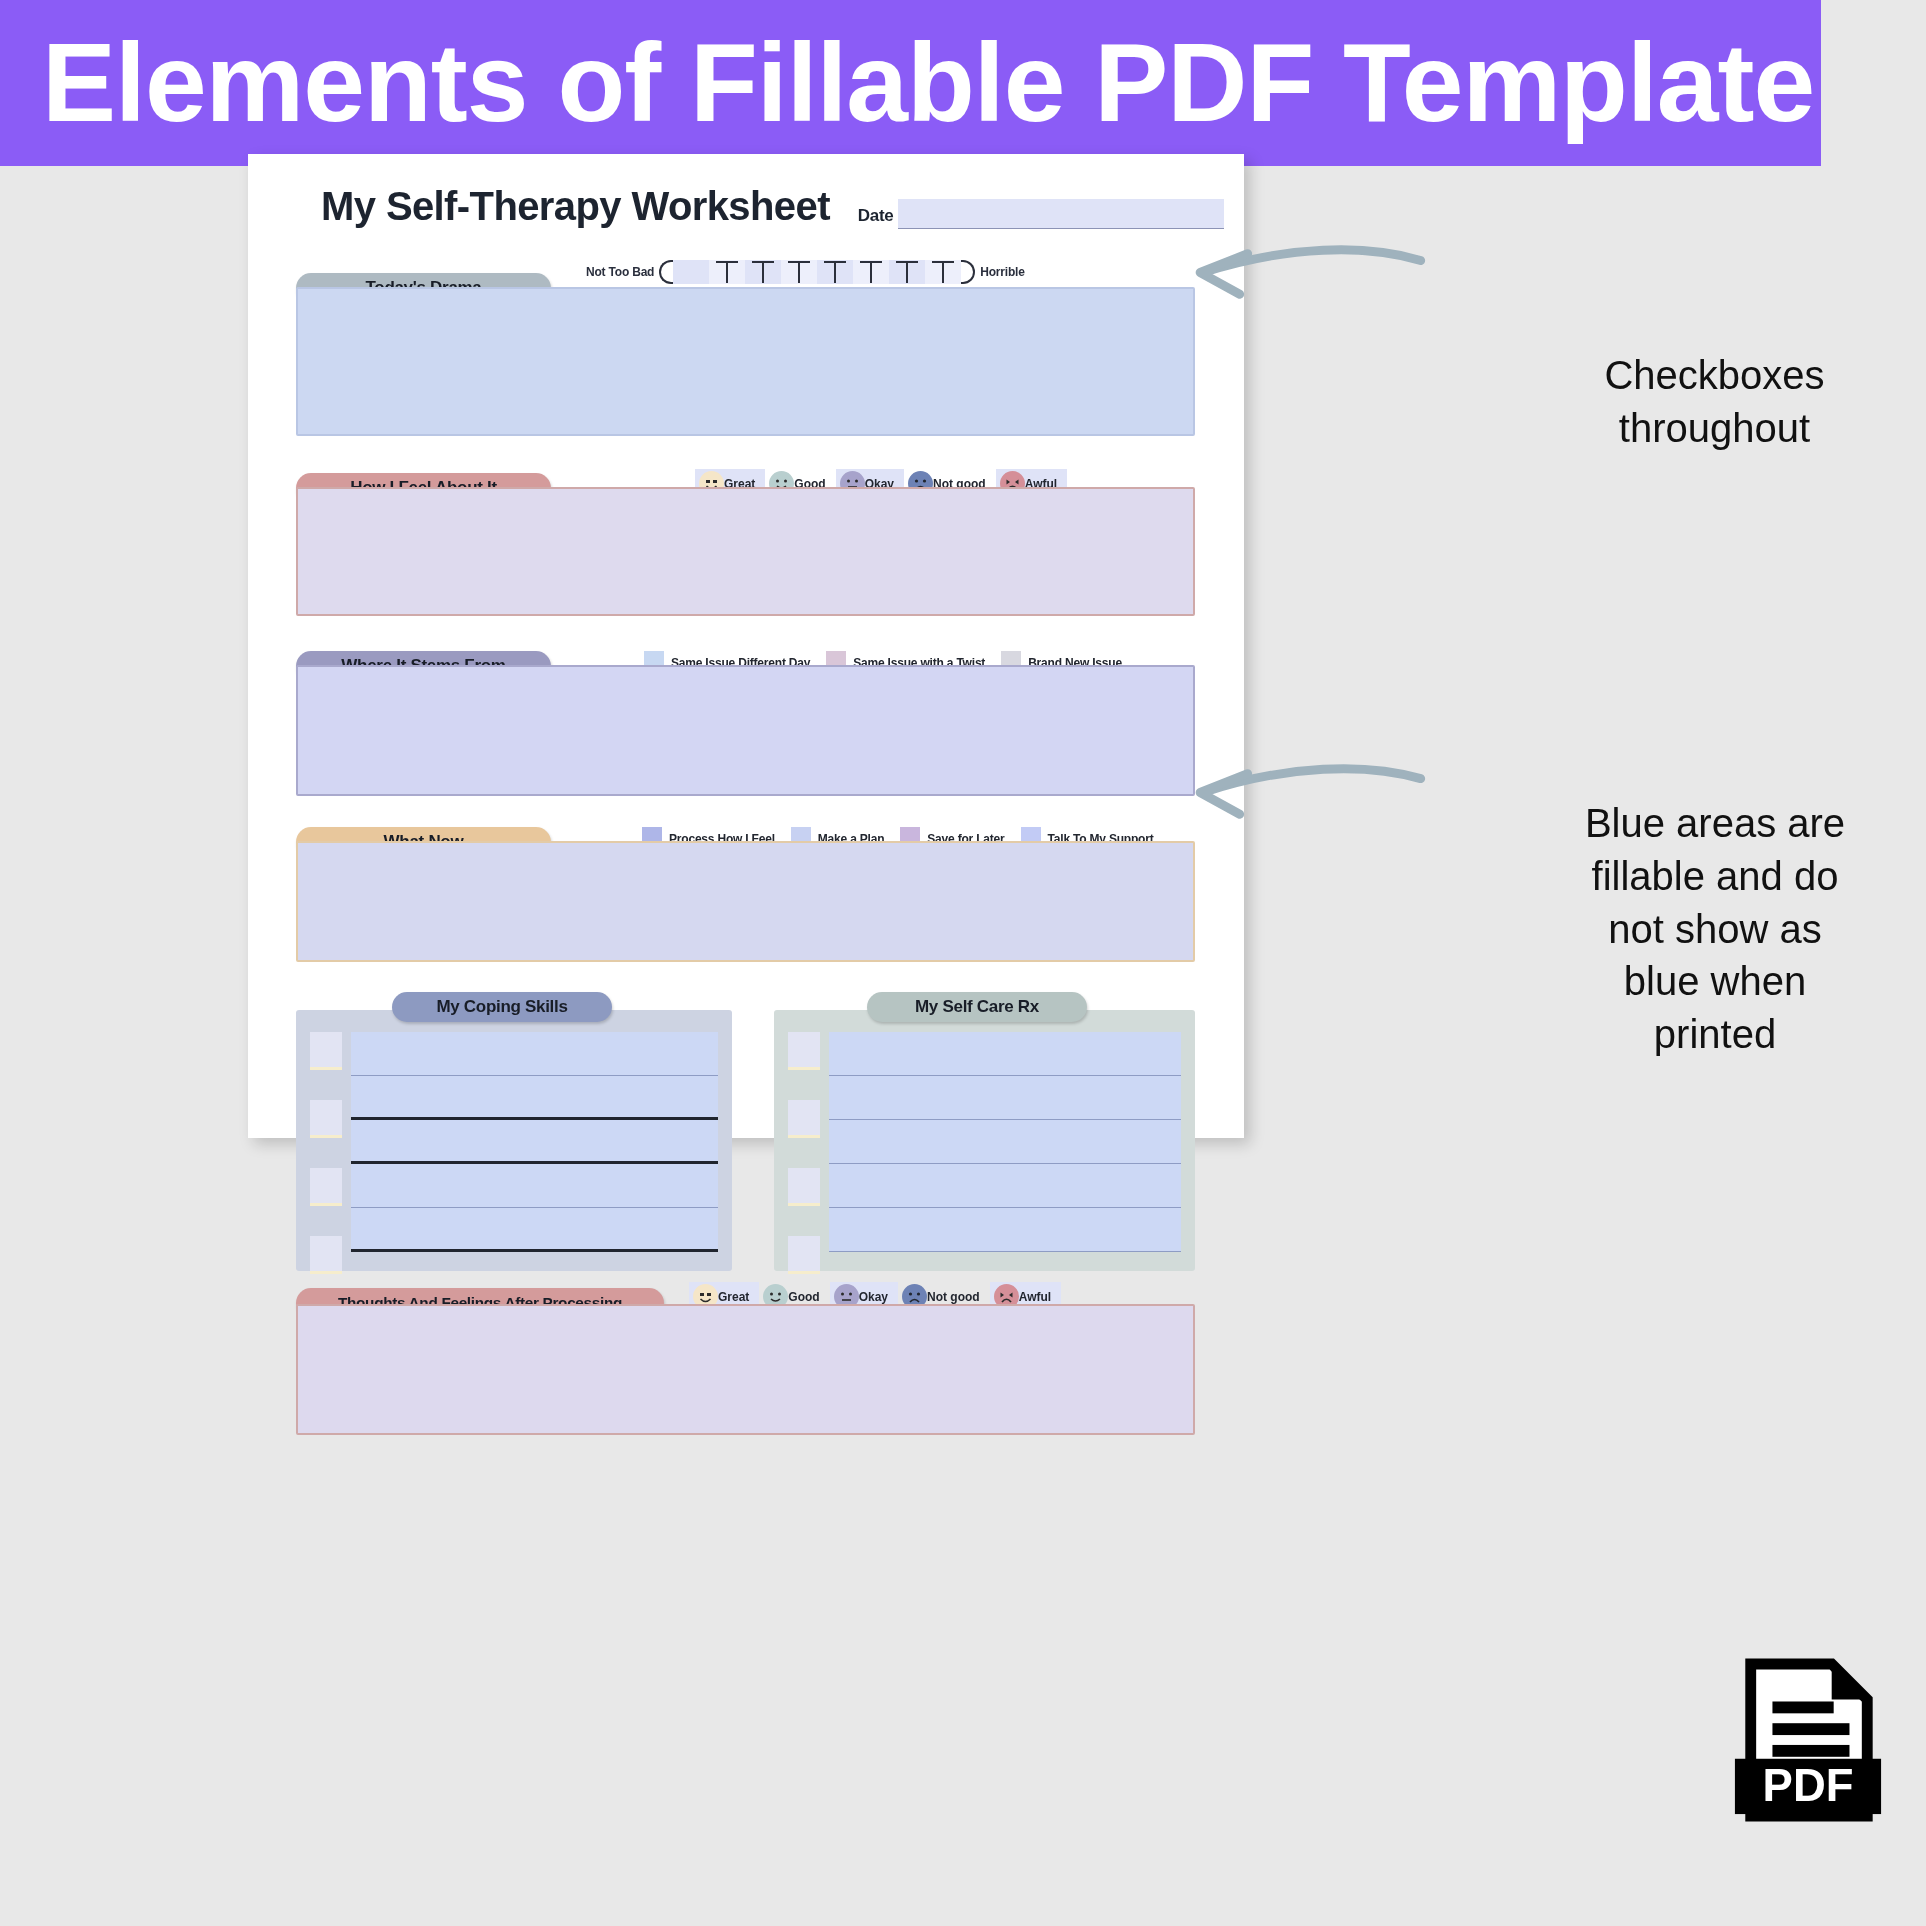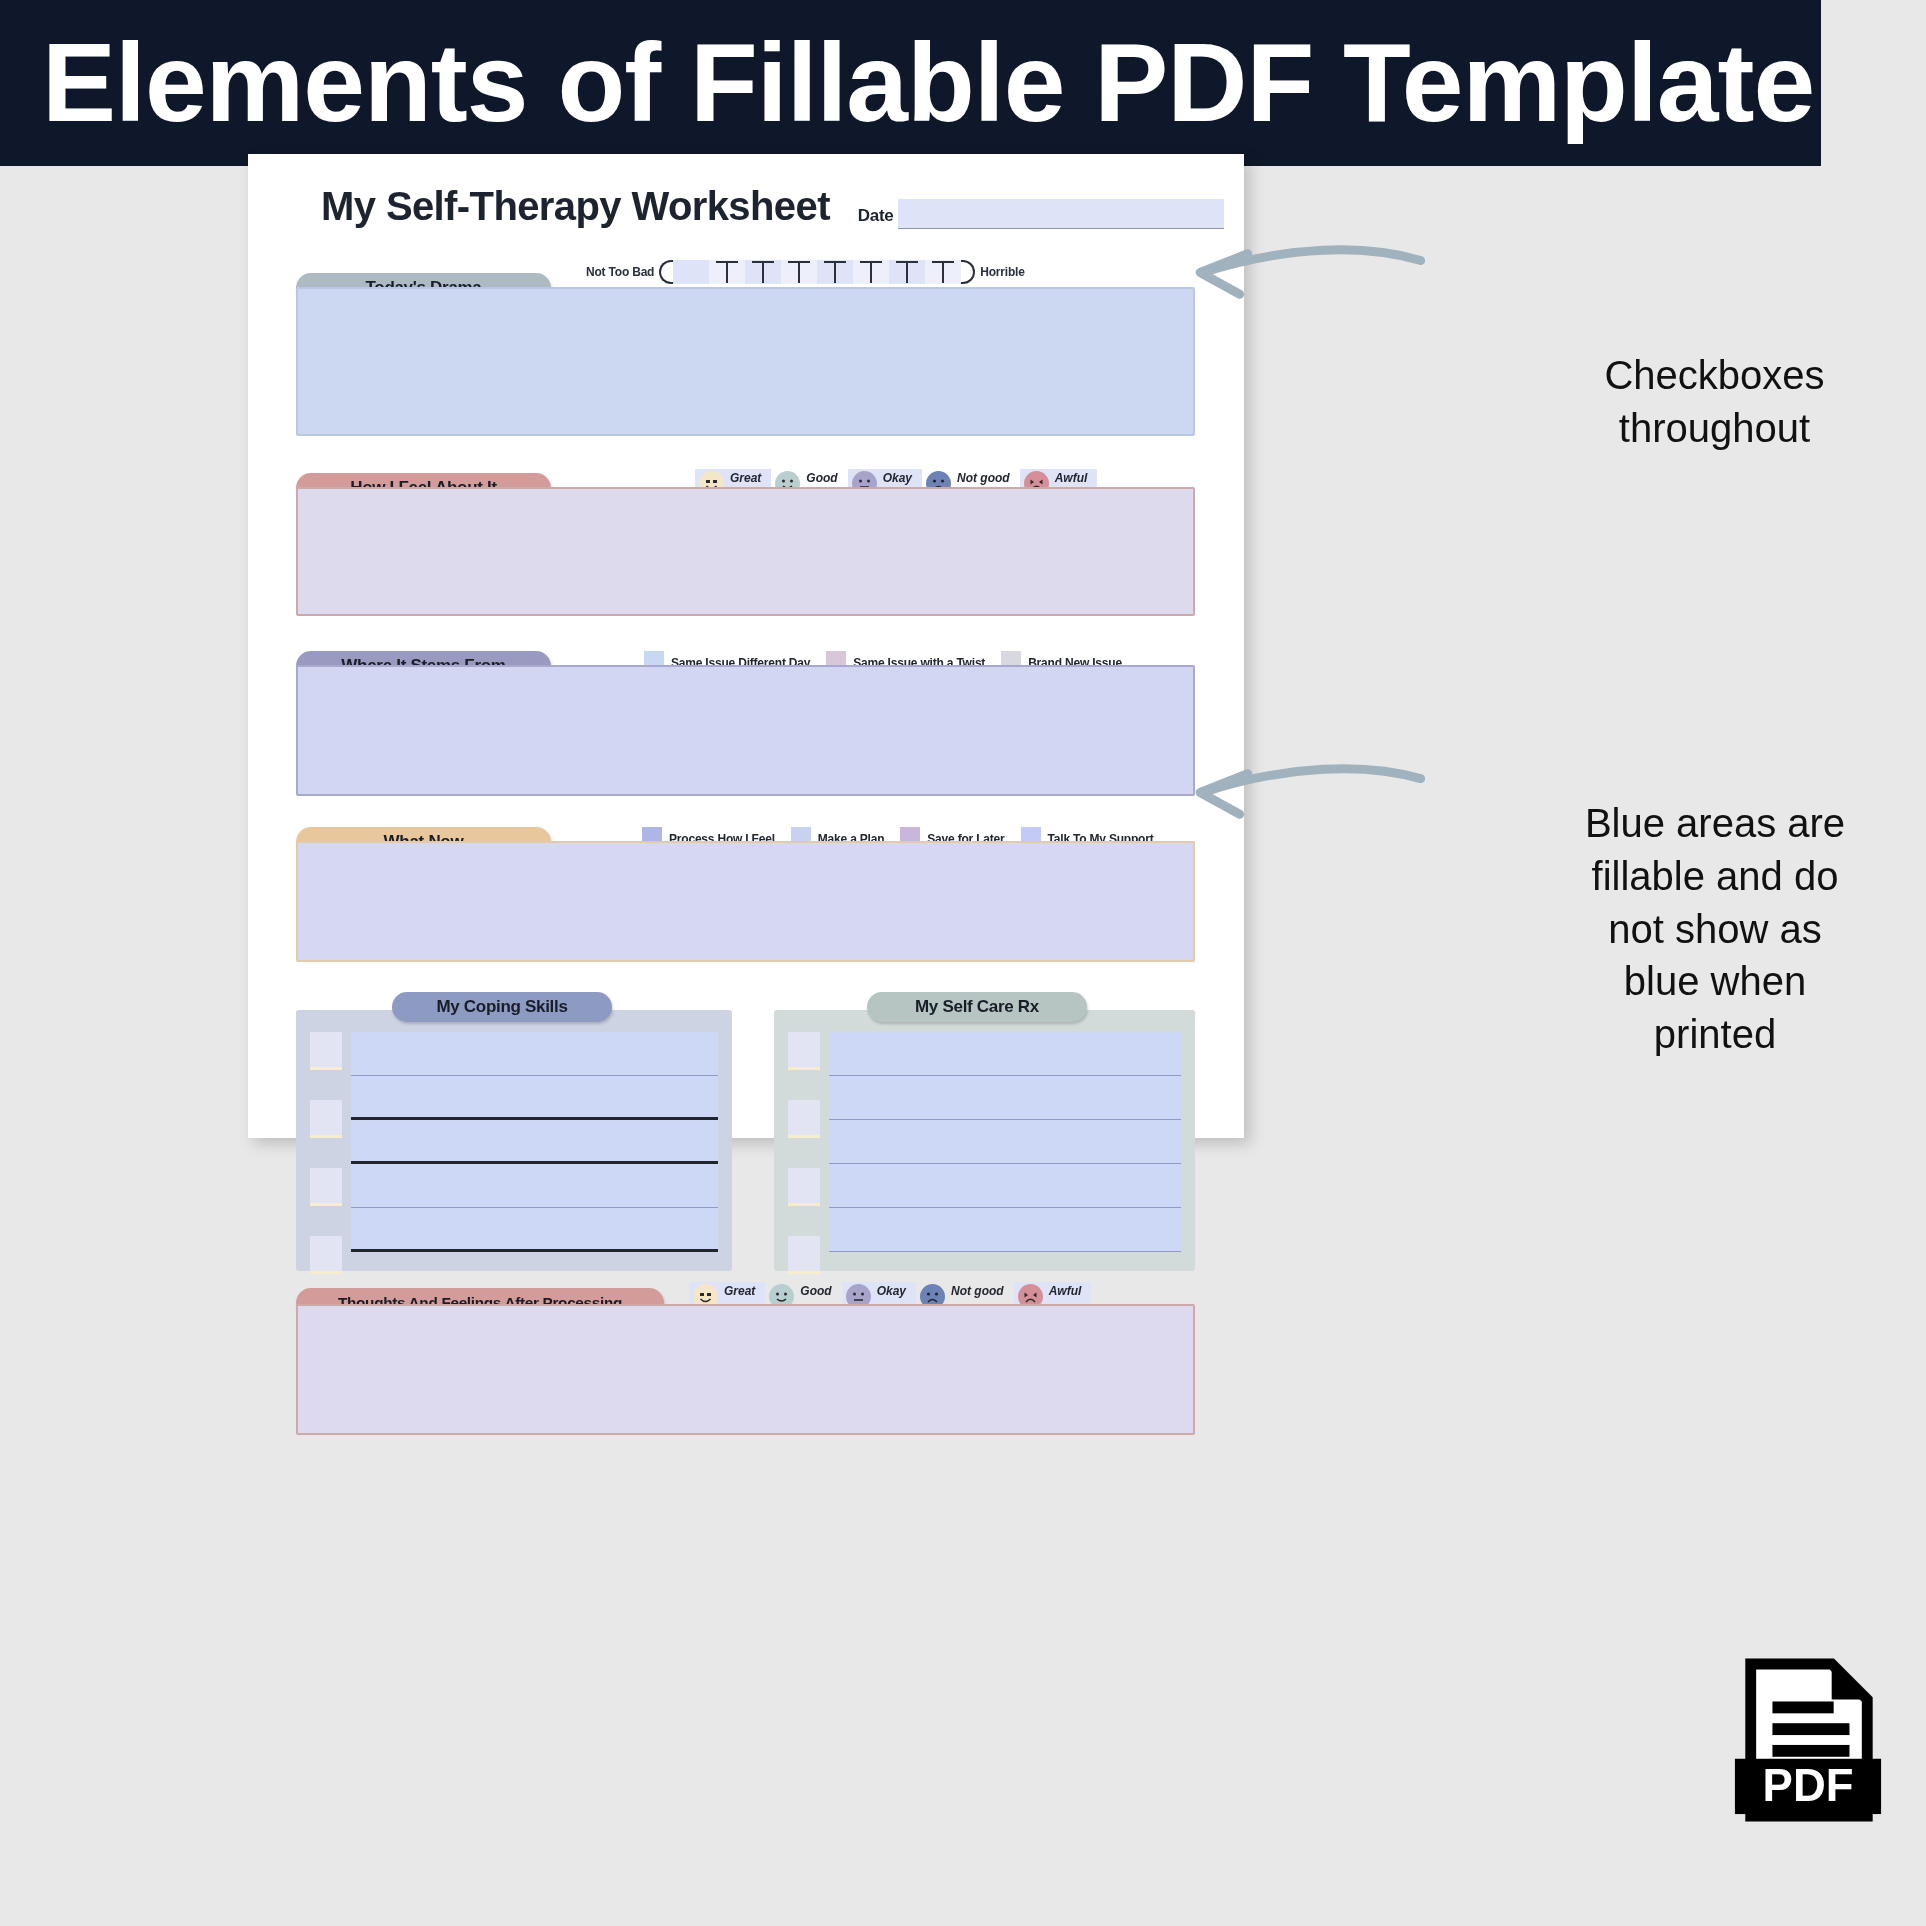--- a/index.html
+++ b/index.html
@@ -7,21 +7,21 @@
     width: 1927px; height: 1927px;
     background: #e8e8e8;
     font-family: "Liberation Sans", sans-serif;
     overflow: hidden;
   }
   #root { position: relative; width: 1927px; height: 1927px; background: #e8e8e8; }
 
   
   .banner {
     position: absolute; left: 0; top: 0; width: 1821px; height: 166px;
-    background: #0f172a;
+    background: #8b5cf6;
     display: flex; align-items: center;
   }
   .banner-title {
     color: #ffffff;
     font-size: 111px;
     font-weight: bold;
     letter-spacing: -1px;
     padding-left: 42px;
     white-space: nowrap;
     line-height: 1;
@@ -153,23 +153,22 @@
     flex: none;
   }
   .opt-label {
     font-size: 12px; font-weight: bold; color: #22262f;
     white-space: nowrap; letter-spacing: -0.2px;
   }
 
   
   .mood-row { position: absolute; display: flex; align-items: center; }
   .mood {
-    display: flex; gap: 6px;
+    display: flex; align-items: center; 
     padding: 2px 10px 2px 4px;
-    font-style: italic;
   }
   .mood.shade { background: #dfe3f7; }
   .face { width: 25px; height: 25px; border-radius: 50%; flex: none; }
   .mood-label { font-size: 12px; font-weight: bold; color: #22262f; white-space: nowrap; }
 
   
   .list-panel { position: absolute; border-radius: 3px; }
   .list-inner { position: absolute; left: 55px; top: 22px; right: 14px; bottom: 20px; }
   .list-line {
     width: 100%;

